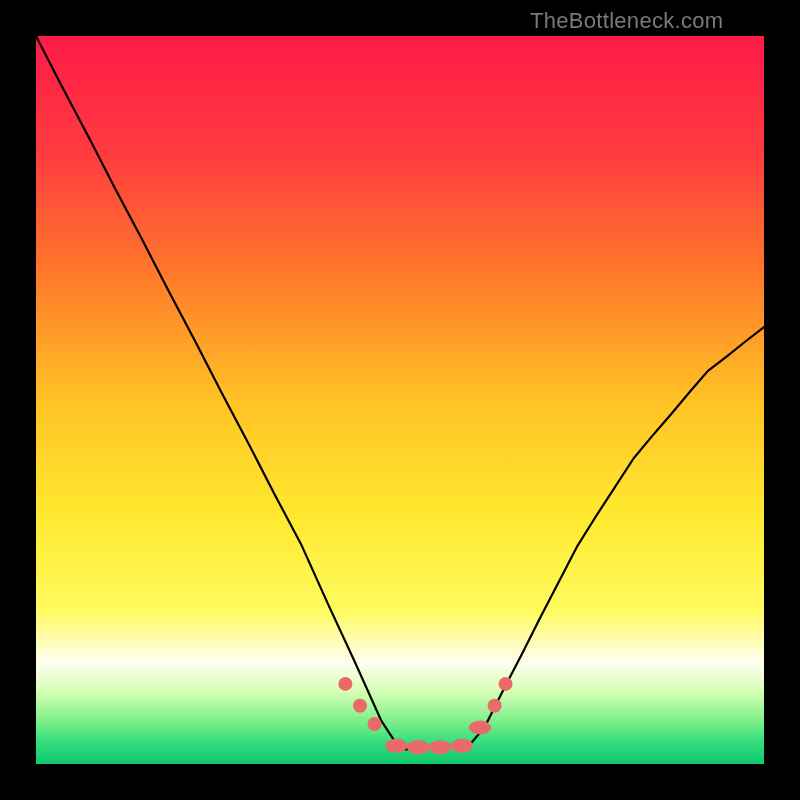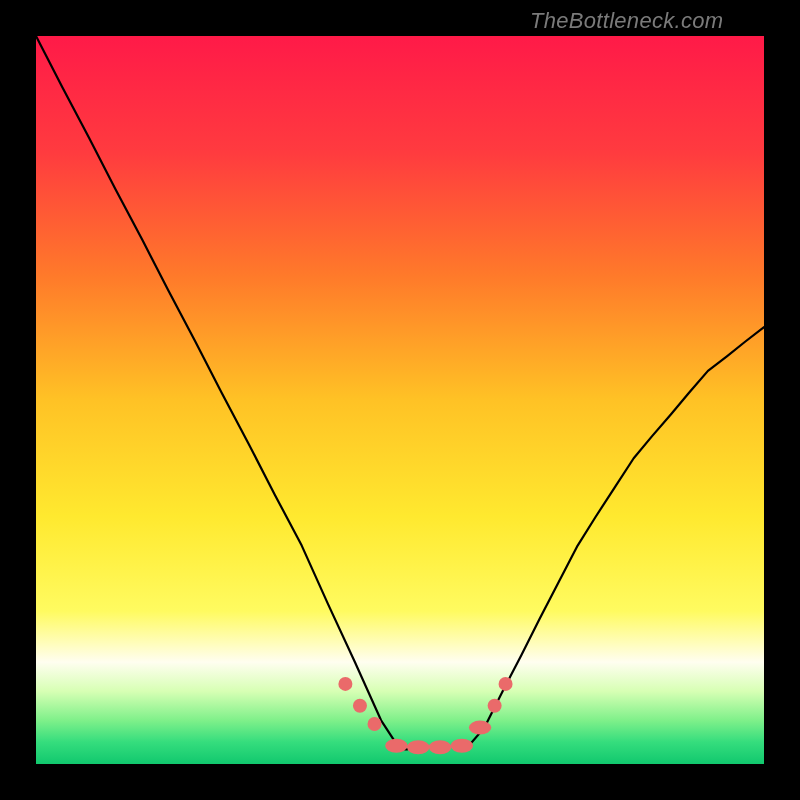--- a/index.html
+++ b/index.html
@@ -9,21 +9,20 @@
     height: 800px;
     overflow: hidden;
     background: #000;
     font-family: Arial, Helvetica, sans-serif;
   }
   .frame {
     position: absolute;
     left: 0; top: 0;
     width: 800px; height: 800px;
     background: #000;
-    font-style: italic;
   }
   .watermark {
     position: absolute;
     color: #7a7a7a;
     font-size: 22px;
     font-weight: 400;
     letter-spacing: 0.3px;
   }
 </style>
 </head>

